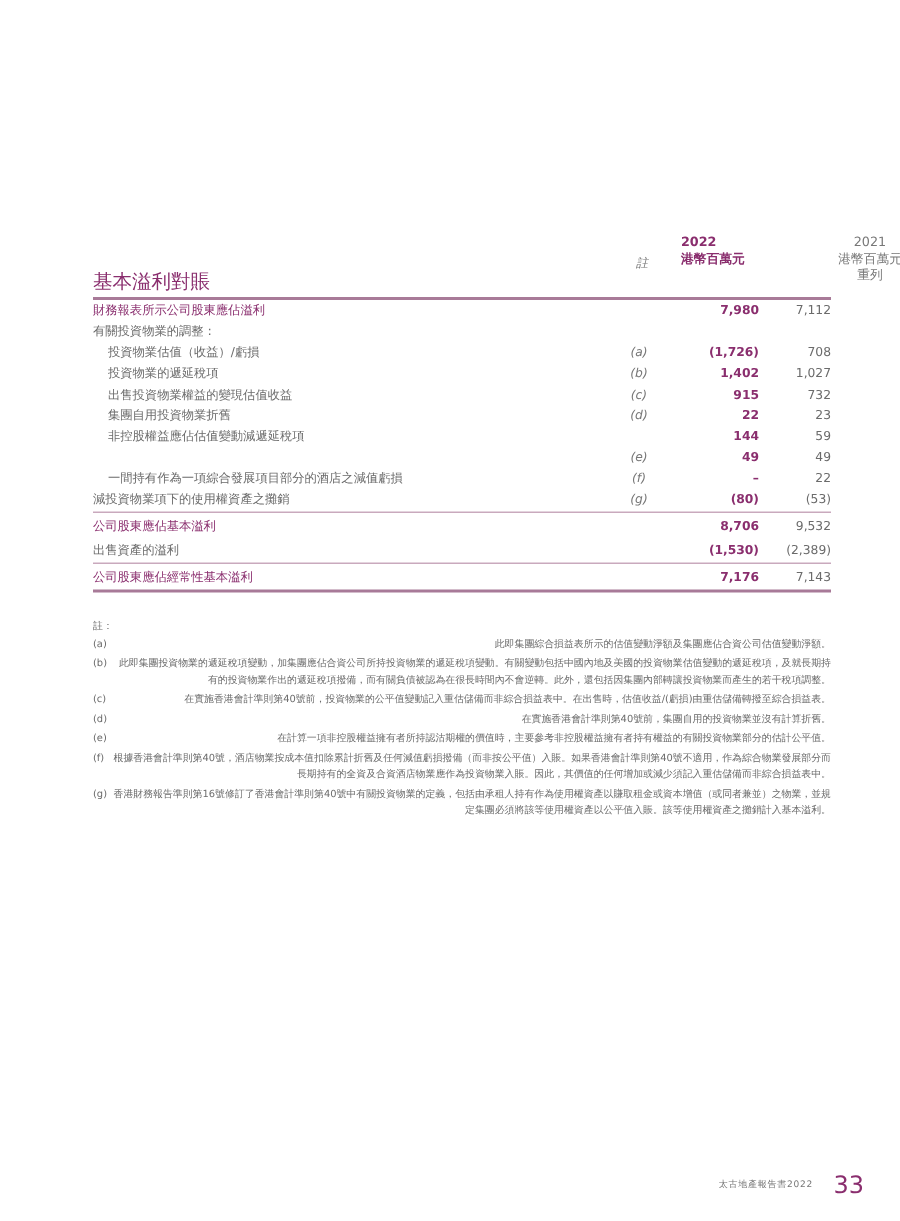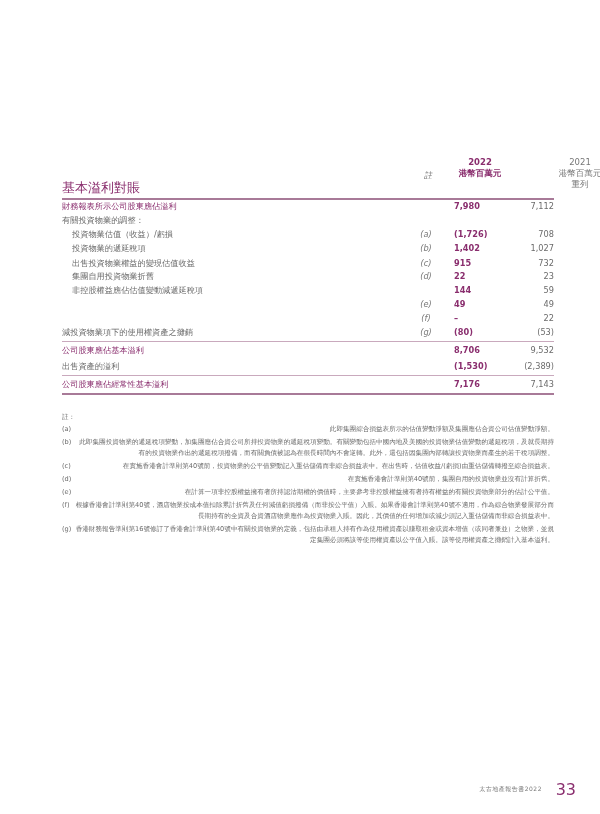--- a/index.html
+++ b/index.html
@@ -4,29 +4,29 @@
 <style>
   html, body { margin: 0; padding: 0; }
   body {
     width: 600px; height: 814px; background: #ffffff; position: relative; overflow: hidden;
     font-family: "DejaVu Sans", "Liberation Sans", sans-serif; color: #6b6b6b;
   }
   .page { position: absolute; left: 62px; top: 0; width: 492px; }
   .hdr { position: absolute; top: 157px; left: 0; width: 492px; height: 40px; }
   .hdr-title { position: absolute; left: 0; top: 22px; font-size: 13px; color: #8a2e6e; }
   .hdr-note { position: absolute; left: 362px; top: 13px; font-size: 8px; font-style: italic; color: #777; }
-  .hdr-c22 { position: absolute; left: 392px; width: 52px; text-align: center; top: 0; font-size: 8.5px; line-height: 11px; color: #8a2e6e; font-weight: bold; }
+  .hdr-c22 { position: absolute; left: 392px; width: 52px; text-align: left; top: 0; font-size: 8.5px; line-height: 11px; color: #8a2e6e; font-weight: bold; }
   .hdr-c21 { position: absolute; left: 448px; width: 44px; text-align: center; top: 0; font-size: 8.5px; line-height: 11px; color: #777; margin-left: 48px; }
   .rule-thick { position: absolute; left: 0; width: 492px; height: 1.5px; background: #a87a98; }
   .rule-thin { position: absolute; left: 0; width: 492px; height: 1px; background: #c9a9bd; }
   .row { position: absolute; left: 0; width: 492px; height: 14px; font-size: 8.2px; line-height: 14px; }
   .row .lbl { position: absolute; left: 0; white-space: nowrap; text-align: right; }
   .row.indent .lbl { left: 10px; }
   .row .note { position: absolute; left: 354px; width: 20px; text-align: center; font-style: italic; color: #777; }
-  .row .v22 { position: absolute; left: 392px; width: 52px; color: #8a2e6e; font-weight: bold; }
+  .row .v22 { position: absolute; left: 392px; width: 52px; text-align: right; color: #8a2e6e; font-weight: bold; }
   .row .v21 { position: absolute; left: 448px; width: 44px; text-align: right; color: #6b6b6b; }
   .row.accent .lbl { color: #8a2e6e; }
   .notes { position: absolute; left: 0; top: 412px; width: 492px; font-size: 6.6px; line-height: 11px; color: #6b6b6b; }
   .notes .n-head { margin-bottom: 1px; }
   .notes .n-item { display: flex; margin-bottom: 2px; }
   .notes .n-key { flex: 0 0 12px; }
   .notes .n-text { flex: 1; text-align: right; }
   .footer { position: absolute; top: 780px; left: 420px; width: 160px; height: 16px; }
   .footer .ft { position: absolute; right: 38px; top: 5px; font-size: 6px; color: #777; letter-spacing: 0.5px; }
   .footer .pg { position: absolute; right: 4px; top: 0; font-size: 16px; color: #8a2e6e; }
@@ -90,20 +90,21 @@
     <span class="note"></span>
     <span class="v22">144</span>
     <span class="v21">59</span>
   </div>
   <div class="row indent" style="top:297px">
     <span class="note">(e)</span>
     <span class="v22">49</span>
     <span class="v21">49</span>
   </div>
   <div class="row indent" style="top:311px">
+    <span class="lbl">一間持有作為一項綜合發展項目部分的酒店之減值虧損</span>
     <span class="note">(f)</span>
     <span class="v22">–</span>
     <span class="v21">22</span>
   </div>
   <div class="row" style="top:325px">
     <span class="lbl">減投資物業項下的使用權資產之攤銷</span>
     <span class="note">(g)</span>
     <span class="v22">(80)</span>
     <span class="v21">(53)</span>
   </div>

